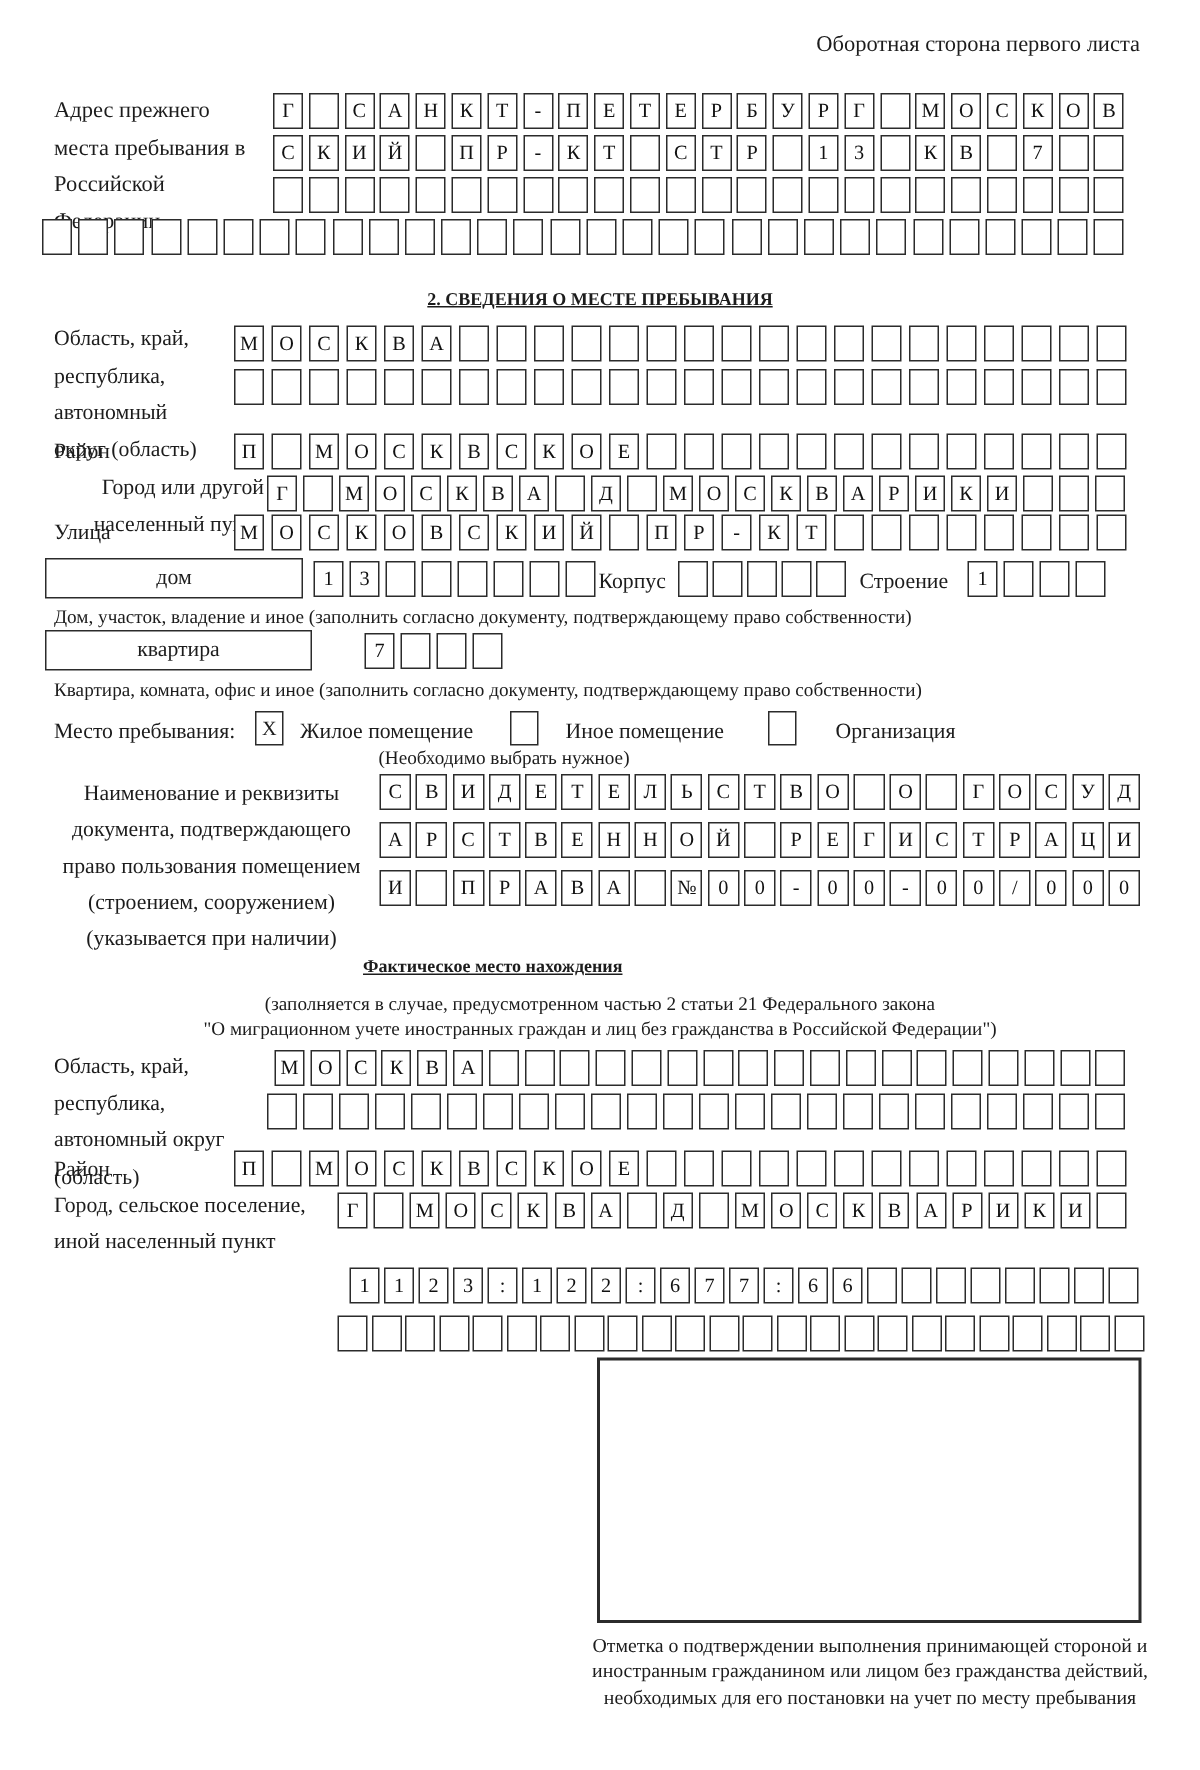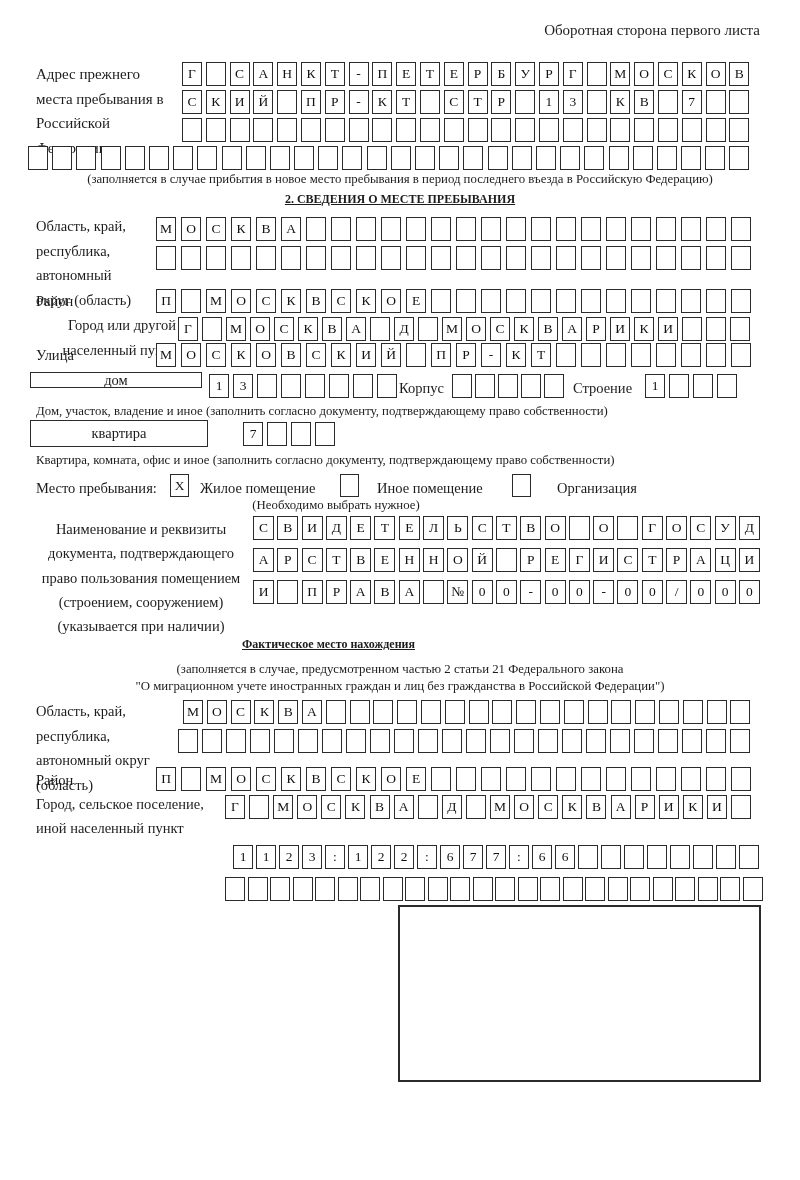--- a/index.html
+++ b/index.html
@@ -42,21 +42,21 @@
   #s2-title{top:192px;left:0;width:800px;text-align:center;}
   #s2-oblast-label{left:36px;top:214px;width:112px;}
   #s2-oblast-r1{left:156px;top:217px;gap:5px;}
   #s2-oblast-r2{left:156px;top:246px;gap:5px;}
   #s2-rayon-label{left:36px;top:289px;}
   #s2-rayon-row{left:156px;top:289px;gap:5px;}
   #s2-gorod-label{left:36px;top:313px;width:140px;text-align:right;}
   #s2-gorod-row{left:178px;top:317px;gap:4px;}
   #s2-ulitsa-label{left:36px;top:343px;}
   #s2-ulitsa-row{left:156px;top:343px;gap:5px;}
-  #dom-widebox{left:30px;top:372px;width:172px;height:16px;}
+  #dom-widebox{left:30px;top:372px;width:172px;height:27px;}
   #dom-row{left:209px;top:374px;gap:4px;}
   #korpus-label{left:399px;top:376px;}
   #korpus-row{left:452px;top:374px;gap:3px;}
   #stroenie-label{left:573px;top:376px;}
   #stroenie-row{left:645px;top:374px;gap:4px;}
   #dom-cap{left:36px;top:404px;}
   #kvartira-widebox{left:30px;top:420px;width:178px;height:27px;}
   #kvartira-row{left:243px;top:422px;gap:4px;}
   #kvartira-cap{left:36px;top:453px;}
   #mesto-label{left:36px;top:476px;}
@@ -202,21 +202,20 @@
       <span class="cbox"></span>
       <span class="cbox"></span>
       <span class="cbox"></span>
       <span class="cbox"></span>
       <span class="cbox"></span>
       <span class="cbox"></span>
       <span class="cbox"></span>
       <span class="cbox"></span>
       <span class="cbox"></span>
     </div>
-  <div id="prev-cap" class="cap center">(заполняется в случае прибытия в новое место пребывания в период последнего въезда в Российскую Федерацию)</div>
 
   <div id="s2-title" class="hdr">2. СВЕДЕНИЯ О МЕСТЕ ПРЕБЫВАНИЯ</div>
 
   <div id="s2-oblast-label" class="lbl">Область, край, республика, автономный округ (область)</div>
   <div id="s2-oblast-r1" class="crow">
       <span class="cbox">М</span>
       <span class="cbox">О</span>
       <span class="cbox">С</span>
       <span class="cbox">К</span>
       <span class="cbox">В</span>
@@ -626,14 +625,15 @@
       <span class="cbox"></span>
       <span class="cbox"></span>
       <span class="cbox"></span>
       <span class="cbox"></span>
       <span class="cbox"></span>
       <span class="cbox"></span>
       <span class="cbox"></span>
     </div>
 
   <div id="mark-box"></div>
+  <div id="mark-cap" class="cap">Отметка о подтверждении выполнения принимающей стороной и иностранным гражданином или лицом без гражданства действий, необходимых для его постановки на учет по месту пребывания</div>
 
 </div>
 
 </body></html>

